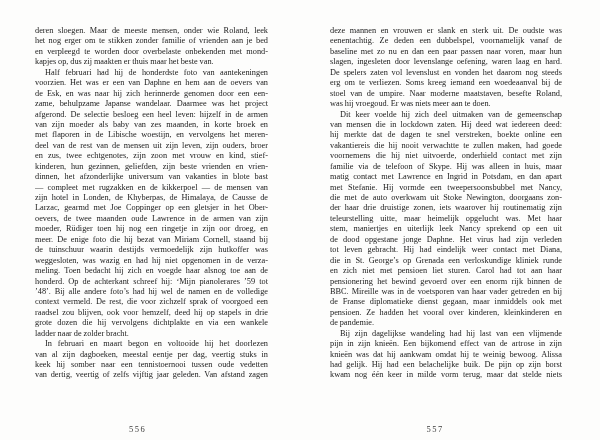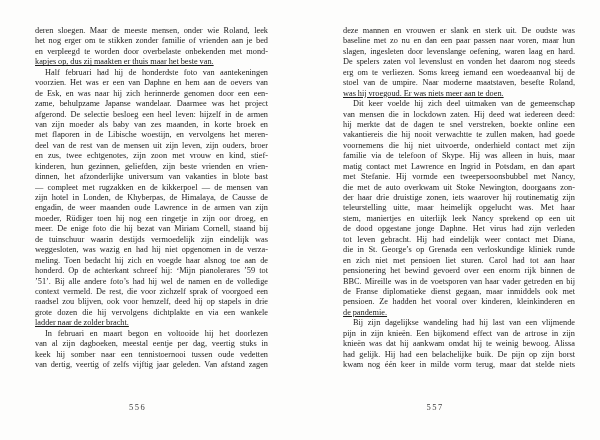--- a/index.html
+++ b/index.html
@@ -15,36 +15,36 @@
     width: 600px;
     height: 440px;
     font-family: "Liberation Serif", "DejaVu Serif", serif;
     color: #1a1a1a;
   }
   .text-column {
     position: absolute;
     top: 26px;
   }
   .col-left  { left: 35px;  width: 233px; }
-  .col-right { left: 343px; width: 232px; }
+  .col-right { left: 330px; width: 232px; }
   .line {
     font-size: 8.3px;
     line-height: 10.45px;
     height: 10.45px;
     overflow: hidden;
     text-align: justify;
     text-align-last: justify;
     word-spacing: -0.2px;
     color: #1b1b1b;
   }
   .line.indent { text-indent: 10px; }
-  .line.para-end { text-align-last: left; text-decoration: underline; }
+  .line.para-end { text-align-last: left; }
   .page-number {
     position: absolute;
-    top: 402px;
+    top: 424px;
     font-size: 8.5px;
     line-height: 11px;
     color: #3a3a3a;
     text-align: center;
     letter-spacing: 1.5px;
   }
   .pn-left  { left: 21px;  width: 233px; }
   .pn-right { left: 319px; width: 232px; }
 </style>
 </head>
@@ -63,40 +63,42 @@
       <div class="line">zame, behulpzame Japanse wandelaar. Daarmee was het project</div>
       <div class="line">afgerond. De selectie besloeg een heel leven: hijzelf in de armen</div>
       <div class="line">van zijn moeder als baby van zes maanden, in korte broek en</div>
       <div class="line">met flaporen in de Libische woestijn, en vervolgens het meren-</div>
       <div class="line">deel van de rest van de mensen uit zijn leven, zijn ouders, broer</div>
       <div class="line">en zus, twee echtgenotes, zijn zoon met vrouw en kind, stief-</div>
       <div class="line">kinderen, hun gezinnen, geliefden, zijn beste vrienden en vrien-</div>
       <div class="line">dinnen, het afzonderlijke universum van vakanties in blote bast</div>
       <div class="line">— compleet met rugzakken en de kikkerpoel — de mensen van</div>
       <div class="line">zijn hotel in Londen, de Khyberpas, de Himalaya, de Causse de</div>
-      <div class="line">engadin, de weer maanden oude Lawrence in de armen van zijn</div>
+      <div class="line">Larzac, gearmd met Joe Coppinger op een gletsjer in het Ober-</div>
+      <div class="line">oevers, de twee maanden oude Lawrence in de armen van zijn</div>
       <div class="line">moeder, Rüdiger toen hij nog een ringetje in zijn oor droeg, en</div>
       <div class="line">meer. De enige foto die hij bezat van Miriam Cornell, staand bij</div>
-      <div class="line">de tuinschuur waarin destijds vermoedelijk zijn eindelijk was</div>
+      <div class="line">de tuinschuur waarin destijds vermoedelijk zijn hutkoffer was</div>
       <div class="line">weggesloten, was wazig en had hij niet opgenomen in de verza-</div>
       <div class="line">meling. Toen bedacht hij zich en voegde haar alsnog toe aan de</div>
       <div class="line">honderd. Op de achterkant schreef hij: ‘Mijn pianolerares ’59 tot</div>
-      <div class="line">’51’. Bij alle andere foto’s had hij wel de namen en de volledige</div>
+      <div class="line">’48’. Bij alle andere foto’s had hij wel de namen en de volledige</div>
       <div class="line">context vermeld. De rest, die voor zichzelf sprak of voorgoed een</div>
       <div class="line">raadsel zou blijven, ook voor hemzelf, deed hij op stapels in drie</div>
       <div class="line">grote dozen die hij vervolgens dichtplakte en via een wankele</div>
       <div class="line para-end">ladder naar de zolder bracht.</div>
       <div class="line indent">In februari en maart begon en voltooide hij het doorlezen</div>
       <div class="line">van al zijn dagboeken, meestal eentje per dag, veertig stuks in</div>
       <div class="line">keek hij somber naar een tennistoernooi tussen oude vedetten</div>
       <div class="line">van dertig, veertig of zelfs vijftig jaar geleden. Van afstand zagen</div>
     </div>
 
   <div class="text-column col-right">
       <div class="line">deze mannen en vrouwen er slank en sterk uit. De oudste was</div>
+      <div class="line">eenentachtig. Ze deden een dubbelspel, voornamelijk vanaf de</div>
       <div class="line">baseline met zo nu en dan een paar passen naar voren, maar hun</div>
       <div class="line">slagen, ingesleten door levenslange oefening, waren laag en hard.</div>
       <div class="line">De spelers zaten vol levenslust en vonden het daarom nog steeds</div>
       <div class="line">erg om te verliezen. Soms kreeg iemand een woedeaanval bij de</div>
       <div class="line">stoel van de umpire. Naar moderne maatstaven, besefte Roland,</div>
       <div class="line para-end">was hij vroegoud. Er was niets meer aan te doen.</div>
       <div class="line indent">Dit keer voelde hij zich deel uitmaken van de gemeenschap</div>
       <div class="line">van mensen die in lockdown zaten. Hij deed wat iedereen deed:</div>
       <div class="line">hij merkte dat de dagen te snel verstreken, boekte online een</div>
       <div class="line">vakantiereis die hij nooit verwachtte te zullen maken, had goede</div>

